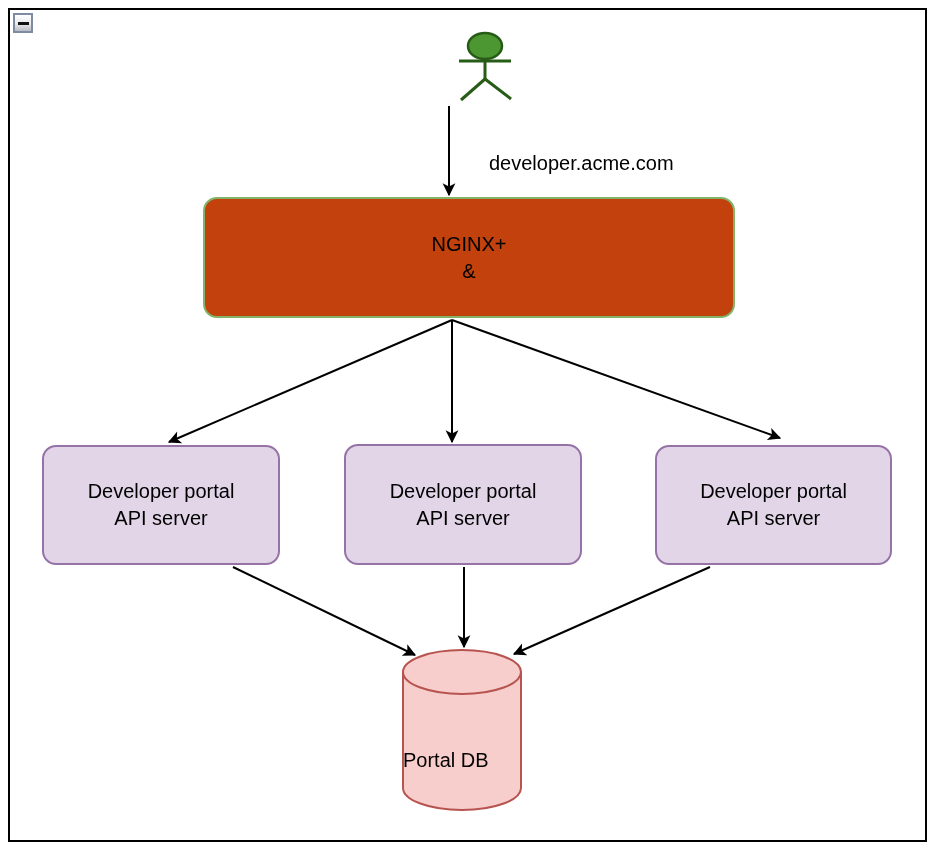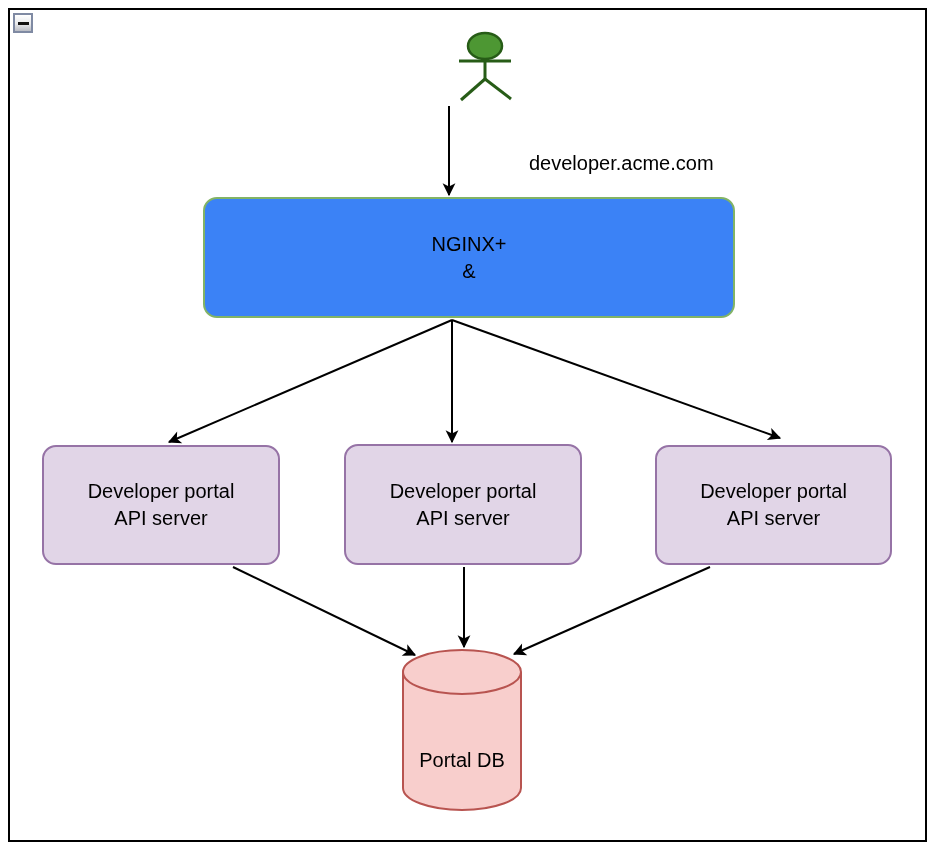--- a/index.html
+++ b/index.html
@@ -51,21 +51,20 @@
     left: 0;
     top: 0;
     width: 936px;
     height: 850px;
   }
   .label {
     position: absolute;
     color: #000000;
     font-size: 20px;
     white-space: nowrap;
-    margin-left: 40px;
   }
   .dev-domain { left: 489px; top: 152px; }
   .hostname   { left: 626px; top: 336px; }
   .node {
     position: absolute;
     box-sizing: border-box;
     border-radius: 14px;
     display: flex;
     flex-direction: column;
     align-items: center;
@@ -73,37 +72,37 @@
     text-align: center;
     font-size: 20px;
     line-height: 27px;
     color: #000000;
   }
   .gateway {
     left: 203px;
     top: 197px;
     width: 532px;
     height: 121px;
-    background: #3b82f6;
+    background: #c2410c;
     border: 2px solid #82b366;
   }
   .api {
     background: #e1d5e7;
     border: 2px solid #9673a6;
     padding: 0 30px;
   }
   .api1 { left: 42px;  top: 445px; width: 238px; height: 120px; }
   .api2 { left: 344px; top: 444px; width: 238px; height: 121px; }
   .api3 { left: 655px; top: 445px; width: 237px; height: 120px; }
   .db-label {
     position: absolute;
     left: 403px;
     top: 749px;
     width: 118px;
-    text-align: center;
+    text-align: left;
     font-size: 20px;
     color: #000000;
   }
 </style>
 </head>
 <body>
 
 <div class="canvas">
 
   <div class="frame"></div>

